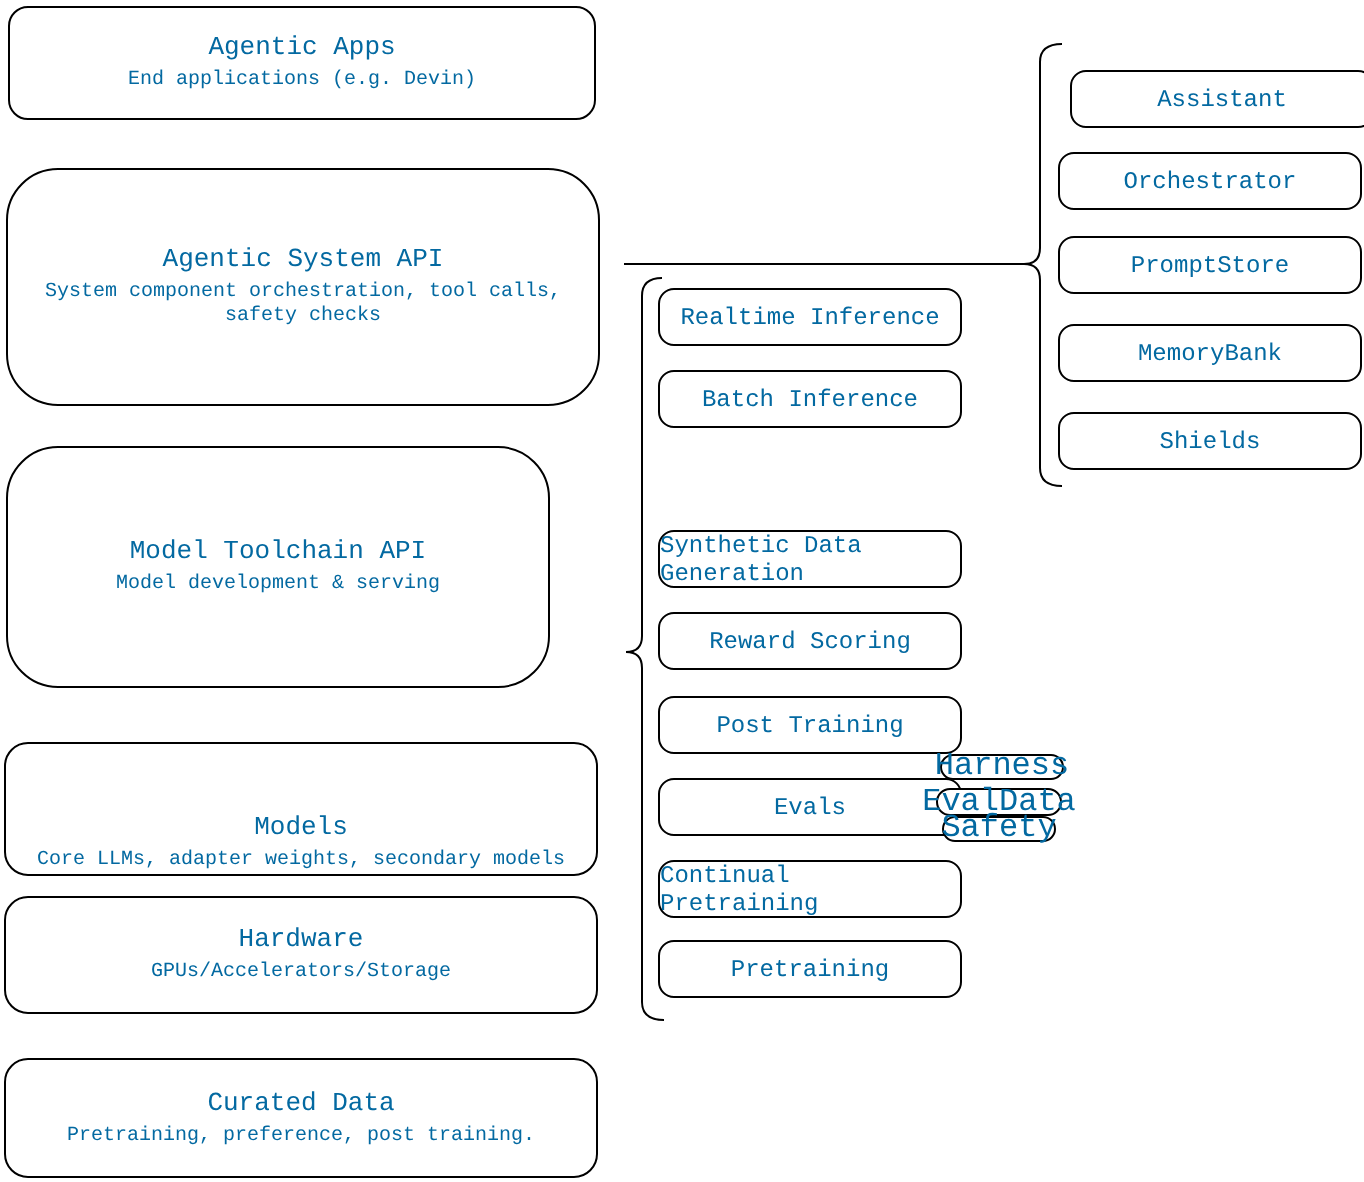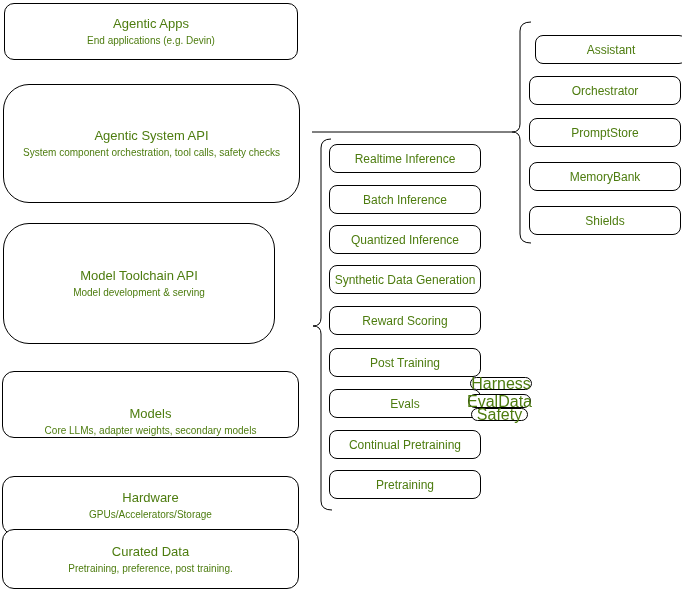--- a/index.html
+++ b/index.html
@@ -1,21 +1,21 @@
 <!DOCTYPE html>
 <html><head>
 <meta charset="utf-8">
 <style>
   html,body { margin:0; padding:0; background:#ffffff; }
   .canvas {
     position:relative;
     width:682px; height:591px;
     background:#ffffff;
-    font-family:Liberation Sans, sans-serif;
-    color:#4d7c0f;
+    font-family:Liberation Mono, monospace;
+    color:#0369a1;
     overflow:hidden;
   }
   .lbox {
     position:absolute;
     box-sizing:border-box;
     border:1px solid #000000;
     background:#ffffff;
     display:flex; flex-direction:column;
     align-items:center; justify-content:center;
     gap:4px; text-align:center;
@@ -78,38 +78,35 @@
   <div class="lbox" style="left:3px; top:223px; width:272px; height:121px; border-radius:26px;">
     <div class="ltitle">Model Toolchain API</div>
     <div class="lsub">Model development &amp; serving</div>
   </div>
 
   <div class="lbox" style="left:2px; top:371px; width:297px; height:67px; border-radius:12px;justify-content:flex-end;">
     <div class="ltitle">Models</div>
     <div class="lsub">Core LLMs, adapter weights, secondary models</div>
   </div>
 
-  <div class="lbox" style="left:2px; top:448px; width:297px; height:59px; border-radius:12px;margin-top:28px;">
+  <div class="lbox" style="left:2px; top:448px; width:297px; height:59px; border-radius:12px;">
     <div class="ltitle">Hardware</div>
     <div class="lsub">GPUs/Accelerators/Storage</div>
   </div>
 
   <div class="lbox" style="left:2px; top:529px; width:297px; height:60px; border-radius:12px;">
     <div class="ltitle">Curated Data</div>
     <div class="lsub">Pretraining, preference, post training.</div>
   </div>
 
   <div class="mbox" style="left:329px; top:144px;">
     <span>Realtime Inference</span>
   </div>
   <div class="mbox" style="left:329px; top:185px;">
     <span>Batch Inference</span>
-  </div>
-  <div class="mbox" style="left:329px; top:225px;">
-    <span>Quantized Inference</span>
   </div>
   <div class="mbox" style="left:329px; top:265px;">
     <span>Synthetic Data Generation</span>
   </div>
   <div class="mbox" style="left:329px; top:306px;">
     <span>Reward Scoring</span>
   </div>
   <div class="mbox" style="left:329px; top:348px;">
     <span>Post Training</span>
   </div>

